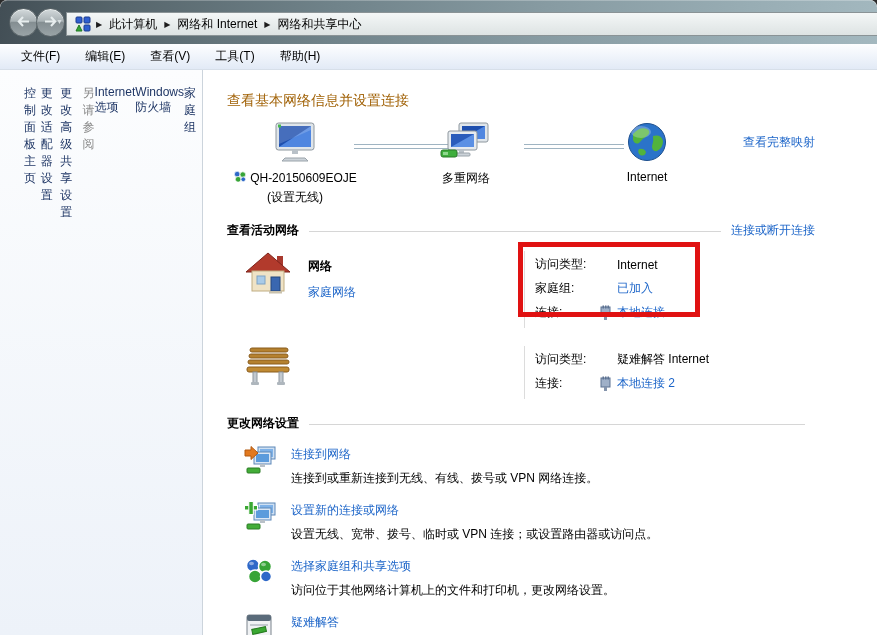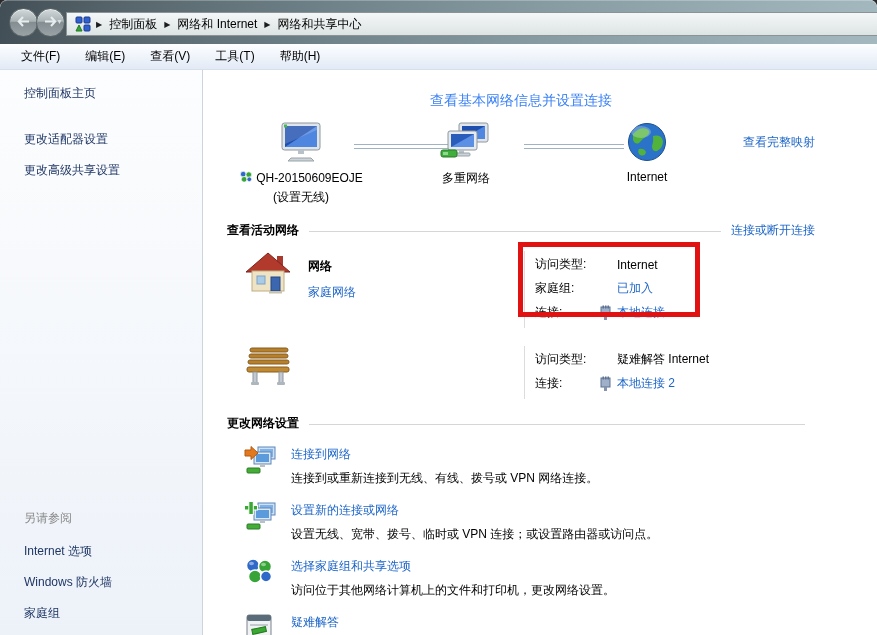--- a/index.html
+++ b/index.html
@@ -19,32 +19,32 @@
     display:flex;align-items:center;padding:0 8px;}
   .crumb{padding:0 2px;white-space:nowrap;}
   .crumb-sep{font-size:8px;color:#1c1c1c;padding:0 5px;}
   
   .menubar{height:25px;background:linear-gradient(#fdfeff,#e2eaf6);border-bottom:1px solid #d7dfe9;
     display:flex;align-items:center;padding-left:12px;}
   .menu-item{padding:3px 9px;margin-right:7px;white-space:nowrap;}
   
   .bodyrow{display:flex;height:565px;}
   .sidebar{width:203px;box-sizing:border-box;background:linear-gradient(#fcfdfe,#edf2f9);
-    border-right:1px solid #ccd4dc;display:flex;flex-direction:column;padding:15px 6px 13px 24px;}
+    border-right:1px solid #ccd4dc;display:flex;flex-direction:row;padding:15px 6px 13px 24px;}
   .side-home{color:#1f3665;margin-bottom:29px;cursor:pointer;}
   .side-link{color:#1f3665;margin-bottom:14px;cursor:pointer;}
   .side-spacer{flex:1;}
   .side-seealso{color:#8a8a8a;margin-bottom:16px;}
   .main{flex:1;background:#fff;padding:20px 62px 0 24px;box-sizing:border-box;position:relative;}
-  .h1{color:#3b82f6;font-size:14px;font-weight:400;margin:2px 0 12px;text-align:center;}
+  .h1{color:#a16207;font-size:14px;font-weight:400;margin:2px 0 12px;}
   .link{color:#1b64c8;cursor:pointer;}
   
   .map{position:relative;height:92px;margin-bottom:2px;}
   .node{position:absolute;text-align:center;top:0;}
-  .node-computer{left:9px;width:130px;}
+  .node-computer{left:3px;width:130px;}
   .node-multi{left:184px;width:110px;}
   .node-internet{left:375px;width:90px;}
   .node .lbl{margin-top:5px;}
   .node .sub{margin-top:3px;}
   .namewrap{display:flex;align-items:center;justify-content:center;gap:3px;margin-top:5px;}
   .conn{position:absolute;height:3px;border-top:1px solid #9fb4c2;border-bottom:1px solid #9fb4c2;top:22px;}
   .conn1{left:127px;width:100px;}
   .conn2{left:297px;width:100px;}
   .fullmap{position:absolute;right:0;top:12px;}
   
@@ -98,21 +98,21 @@
     <div class="addr">
       <span style="display:flex;">
         <svg width="16" height="16" viewBox="0 0 16 16">
           <rect x="1" y="1" width="6" height="6" rx="1" fill="#2f5fd0" stroke="#1c3d8f"></rect>
           <rect x="9" y="1" width="6" height="6" rx="1" fill="#2f5fd0" stroke="#1c3d8f"></rect>
           <rect x="9" y="9" width="6" height="6" rx="1" fill="#2f5fd0" stroke="#1c3d8f"></rect>
           <path d="M1 15 L4 9 L7 15 Z" fill="#35a437" stroke="#1f7a21"></path>
         </svg>
       </span>
       <span class="crumb-sep">▶</span>
-      <span class="crumb">控制面板</span>
+      <span class="crumb">此计算机</span>
       <span class="crumb-sep">▶</span>
       <span class="crumb">网络和 Internet</span>
       <span class="crumb-sep">▶</span>
       <span class="crumb">网络和共享中心</span>
     </div>
   </div>
 
   <div class="menubar">
     <span class="menu-item">文件(F)</span>
     <span class="menu-item">编辑(E)</span>

